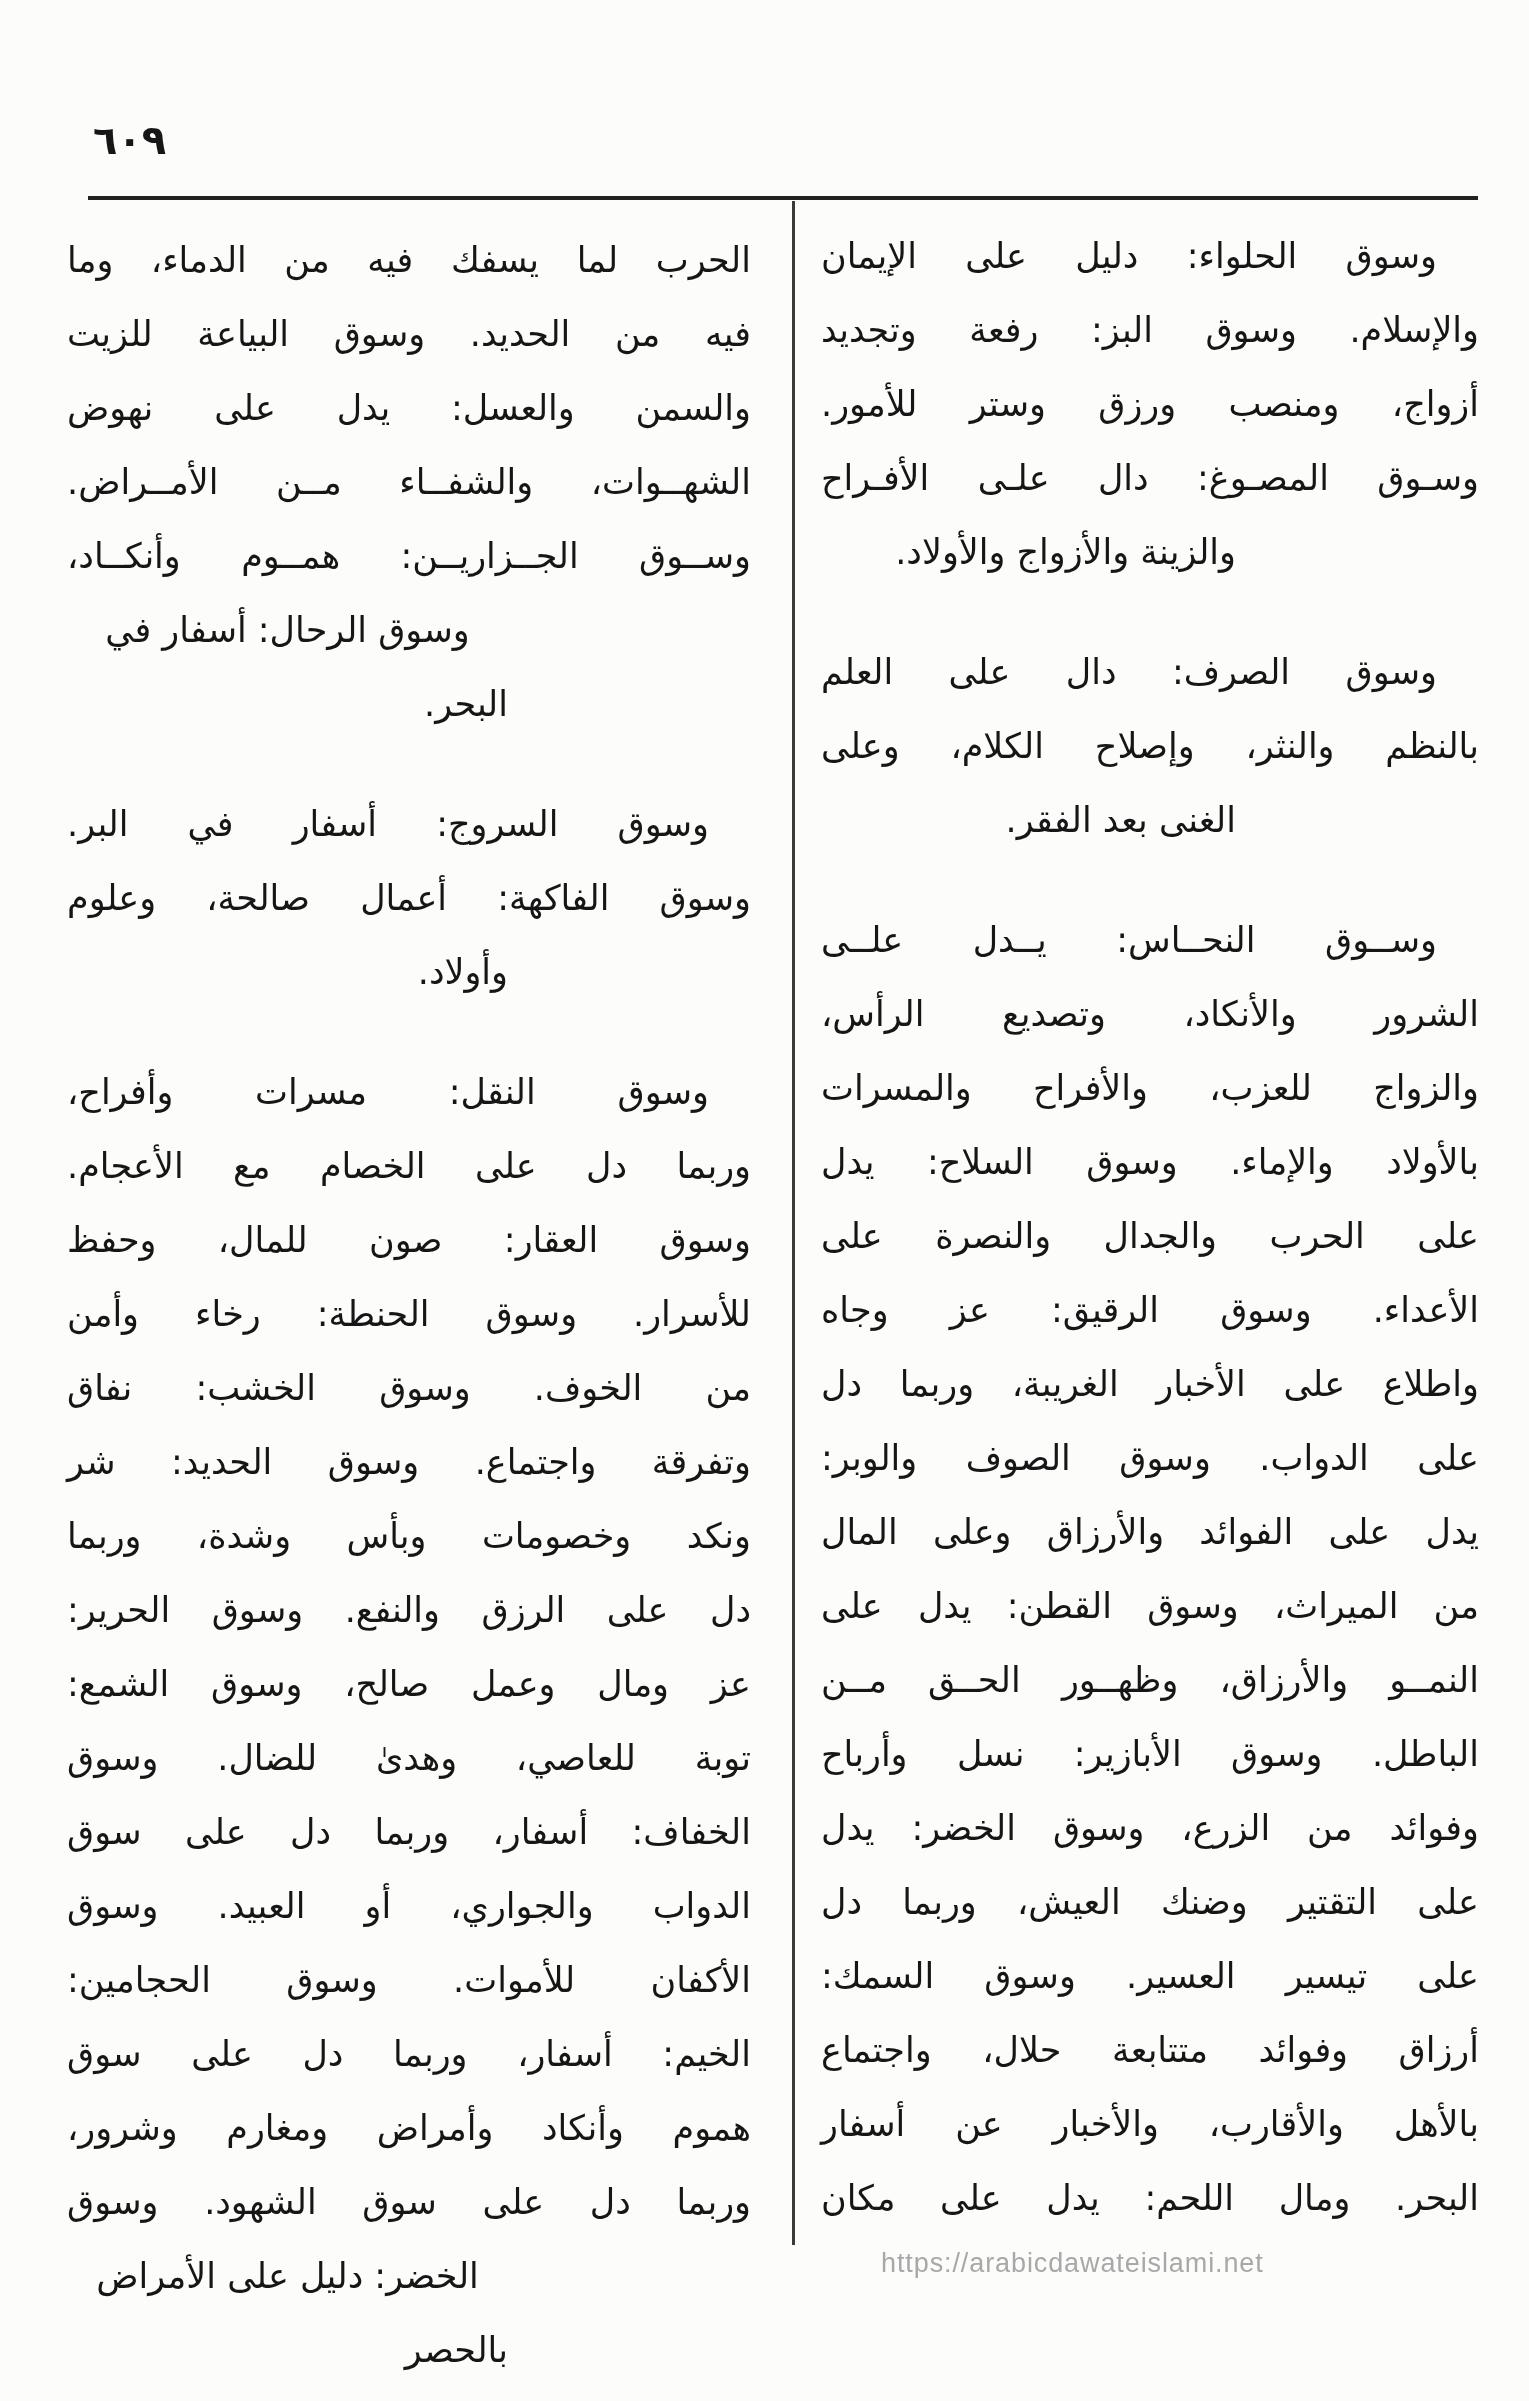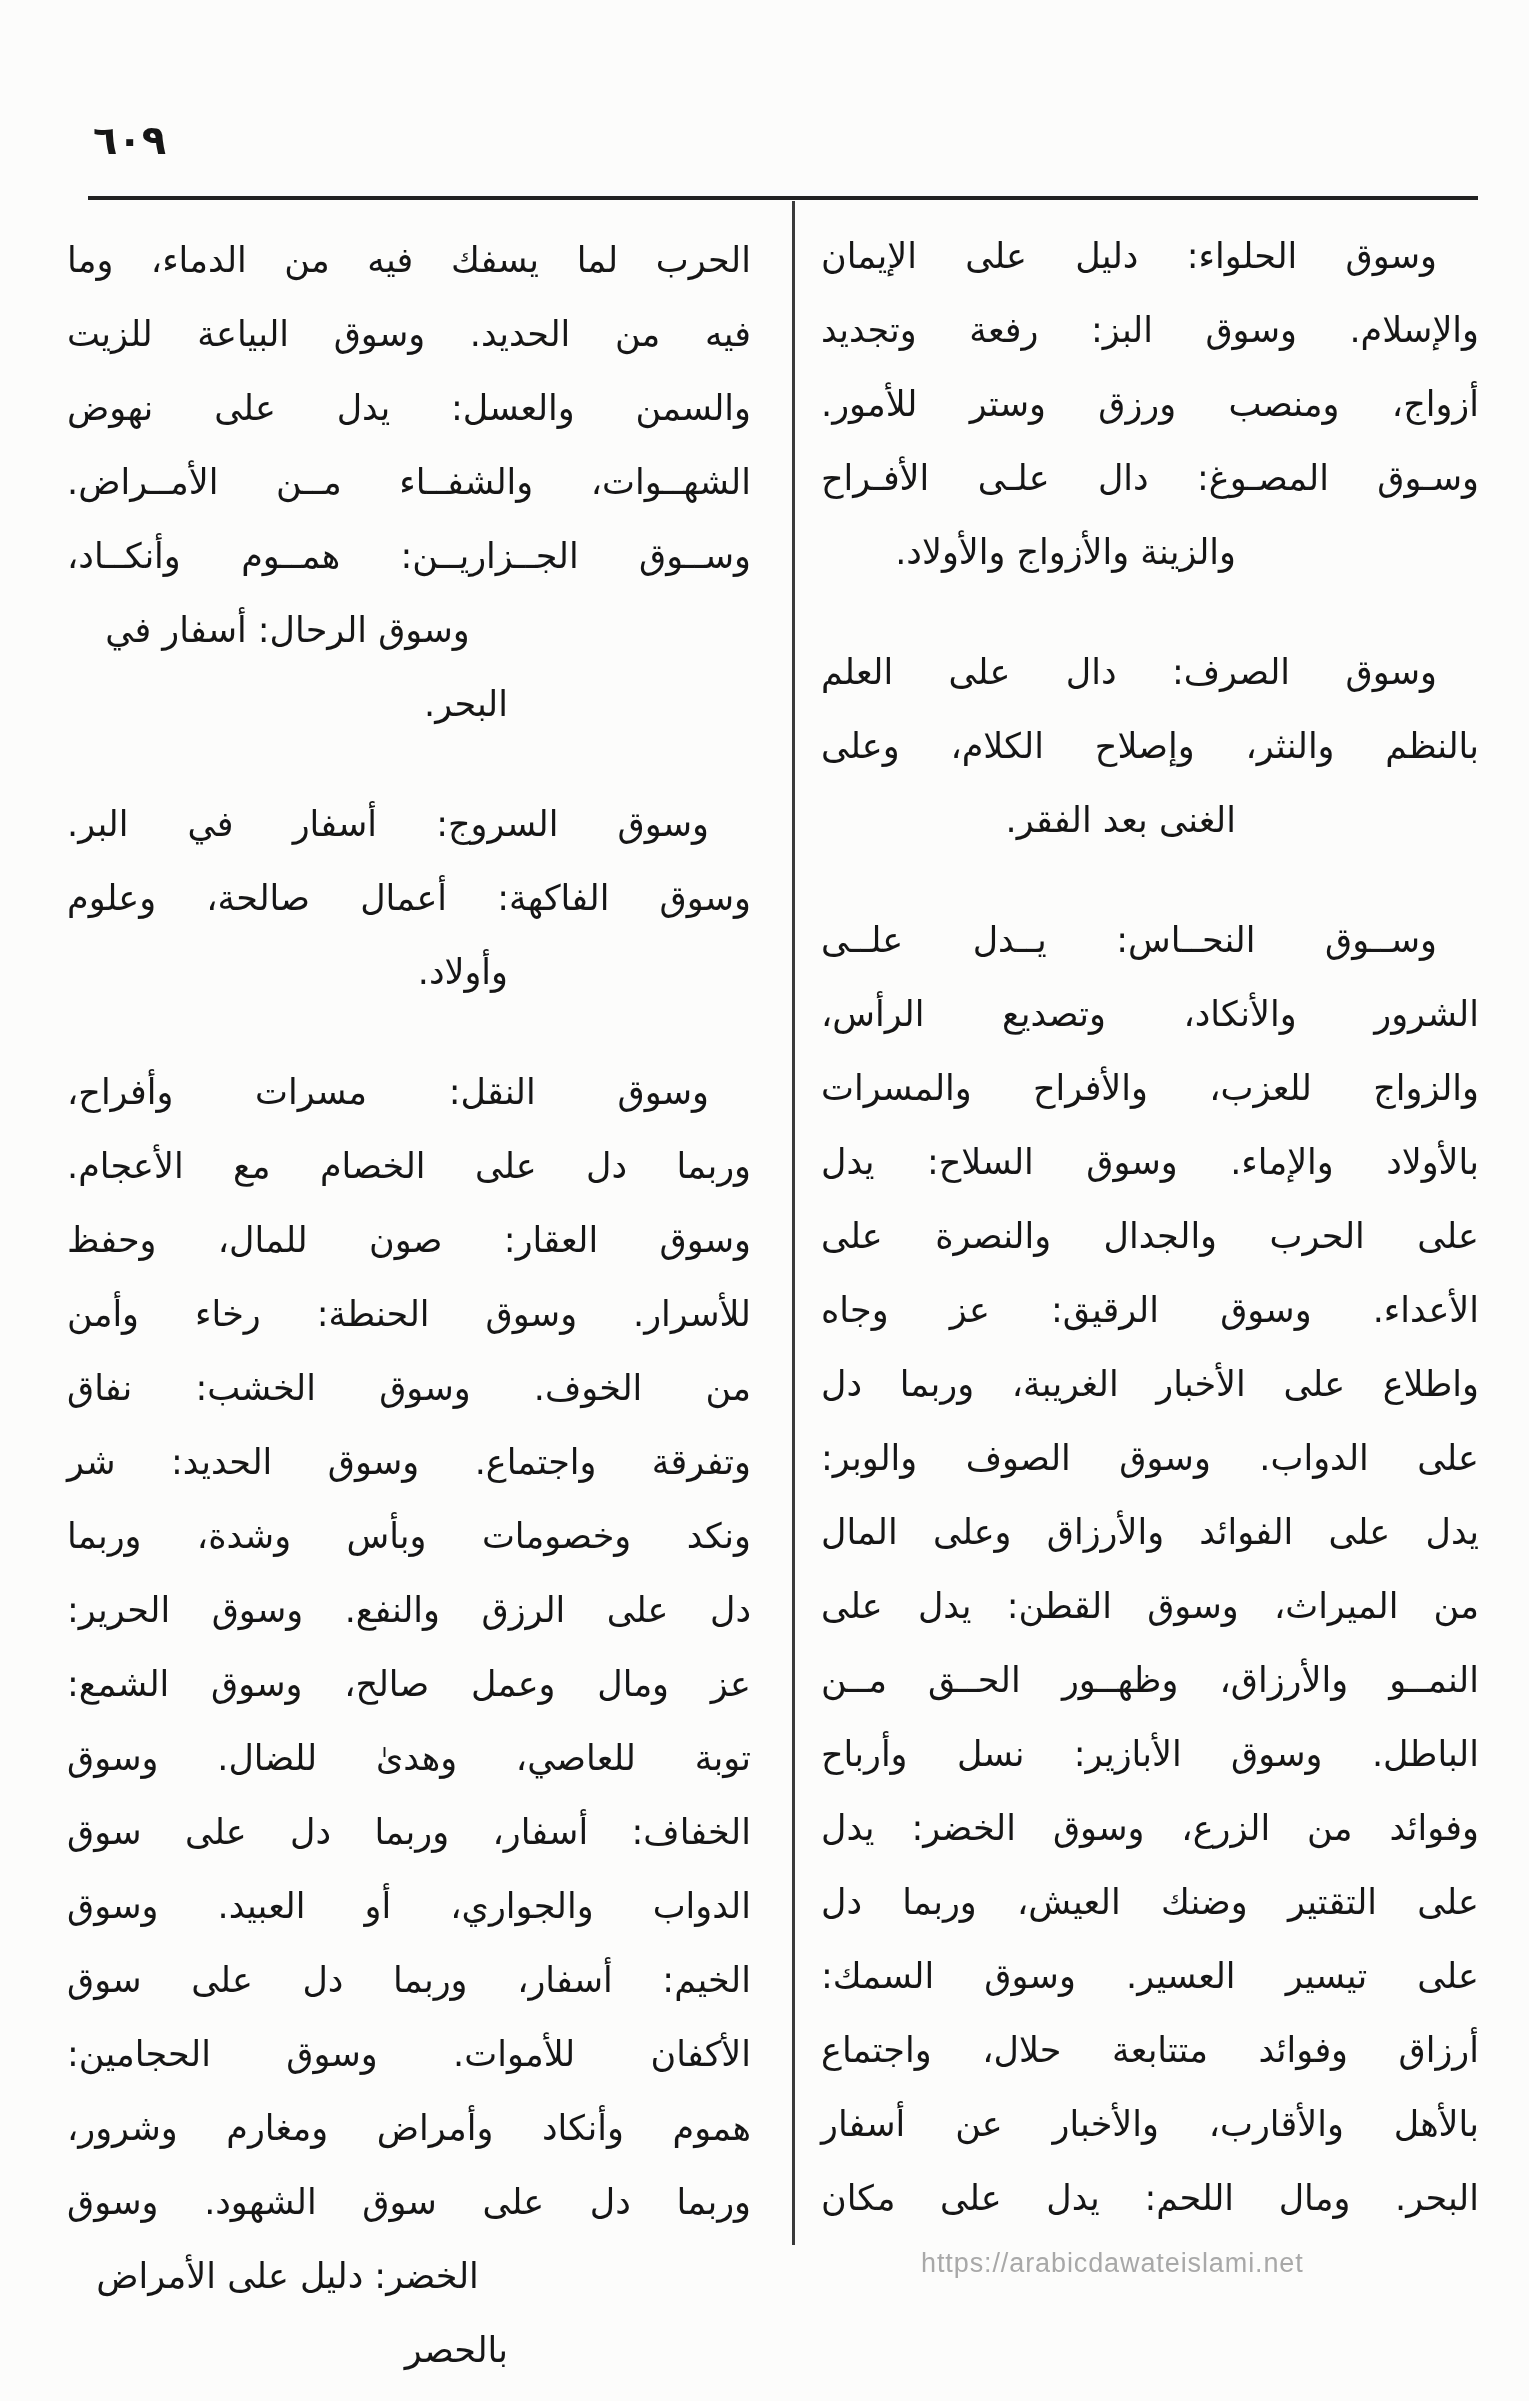--- a/index.html
+++ b/index.html
@@ -43,21 +43,21 @@
     white-space:normal;
   }
   .ind{padding-right:42px;}
   .end{
     text-align:center;
     text-align-last:right;
     padding-right:243px;
   }
   .gap{margin-top:46px;}
   .watermark{
-    position:absolute;left:921px;top:2248px;
+    position:absolute;left:881px;top:2248px;
     direction:ltr;
     font-family:"Liberation Sans",sans-serif;
     font-size:27px;color:#a8a8a8;letter-spacing:0.9px;
   }
 </style>
 </head>
 <body>
 
 <div class="page">
 
@@ -109,22 +109,22 @@
     <div class="line">وسوق العقار: صون للمال، وحفظ</div>
     <div class="line">للأسرار. وسوق الحنطة: رخاء وأمن</div>
     <div class="line">من الخوف. وسوق الخشب: نفاق</div>
     <div class="line">وتفرقة واجتماع. وسوق الحديد: شر</div>
     <div class="line">ونكد وخصومات وبأس وشدة، وربما</div>
     <div class="line">دل على الرزق والنفع. وسوق الحرير:</div>
     <div class="line">عز ومال وعمل صالح، وسوق الشمع:</div>
     <div class="line">توبة للعاصي، وهدىٰ للضال. وسوق</div>
     <div class="line">الخفاف: أسفار، وربما دل على سوق</div>
     <div class="line">الدواب والجواري، أو العبيد. وسوق</div>
+    <div class="line">الأكفان للأموات. وسوق الحجامين:</div>
     <div class="line">الخيم: أسفار، وربما دل على سوق</div>
-    <div class="line">الأكفان للأموات. وسوق الحجامين:</div>
     <div class="line">هموم وأنكاد وأمراض ومغارم وشرور،</div>
     <div class="line">وربما دل على سوق الشهود. وسوق</div>
     <div class="line end">الخضر: دليل على الأمراض بالحصر</div>
   </div>
 
   <div class="watermark">https://arabicdawateislami.net</div>
 
 </div>
 
 

